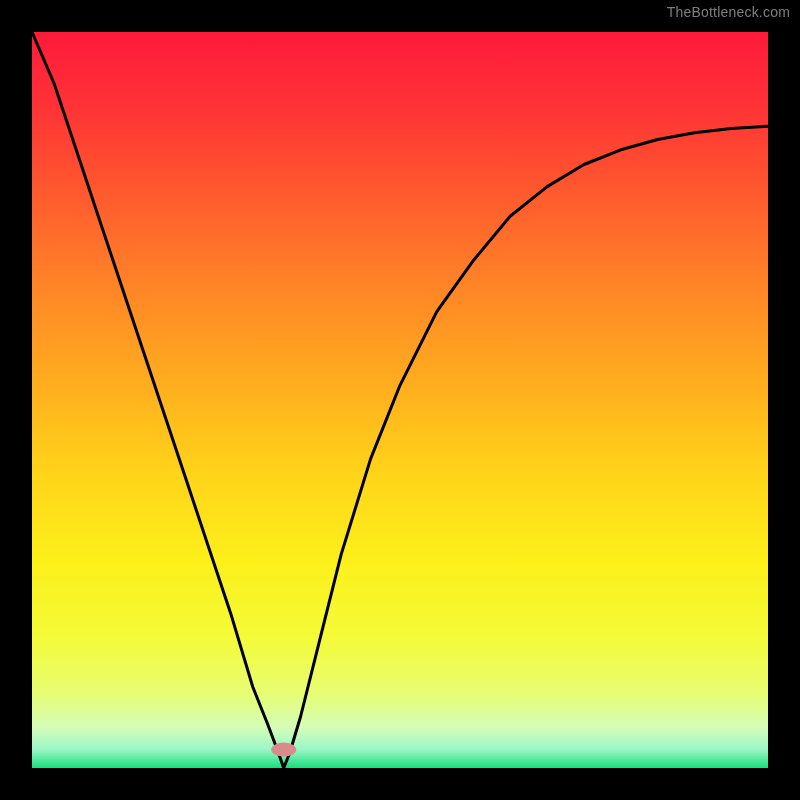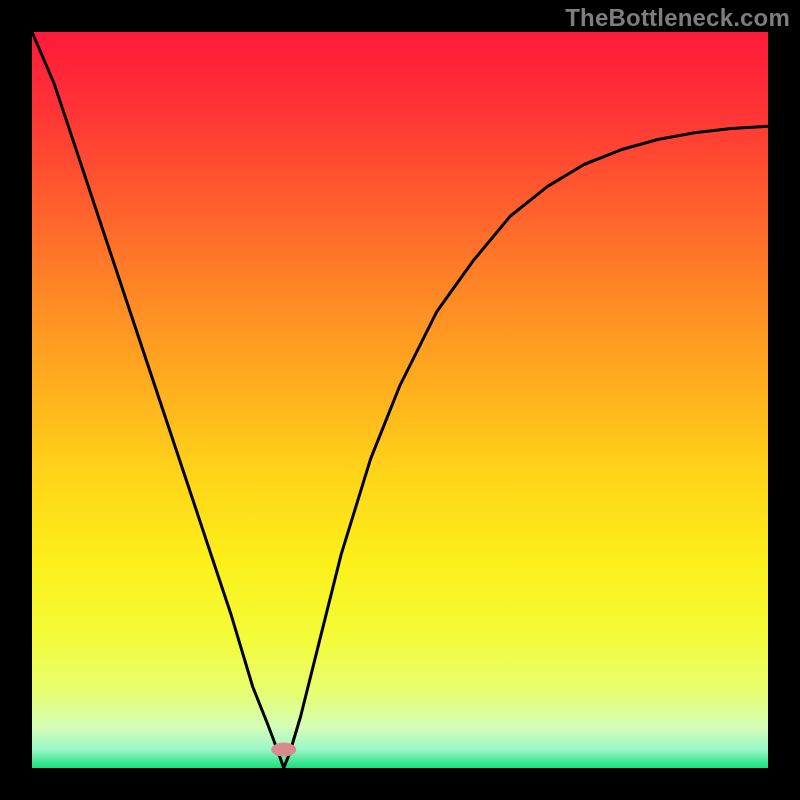--- a/index.html
+++ b/index.html
@@ -27,22 +27,22 @@
   .plot svg {
     display: block;
     width: 736px;
     height: 736px;
   }
   .watermark {
     position: absolute;
     top: 4px;
     right: 10px;
     color: #7e7e7e;
-    font-size: 24px;
-    font-weight: 700;
+    font-size: 14px;
+    font-weight: 400;
     letter-spacing: 0.2px;
     user-select: none;
   }
 </style>
 </head>
 <body>
 
 <div class="stage">
 
   <div class="plot">

